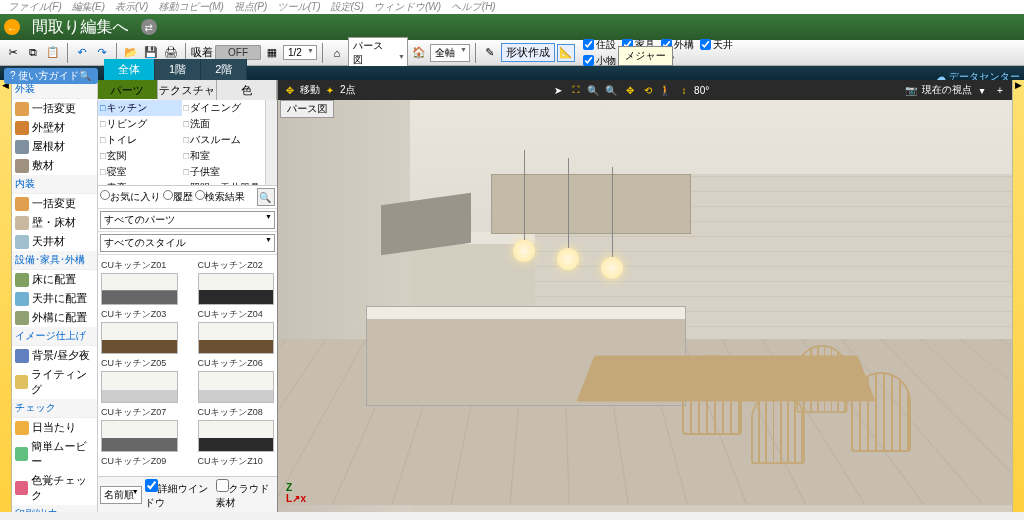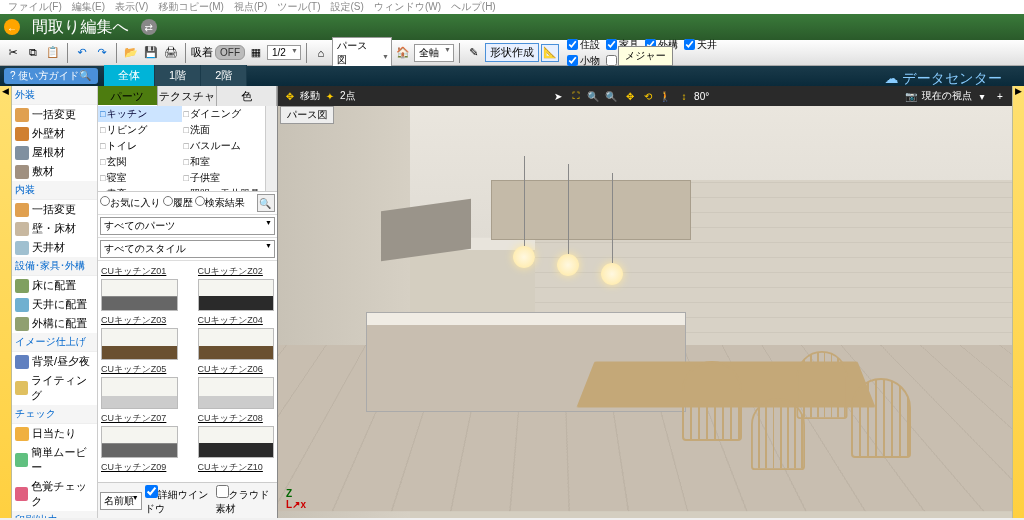--- a/index.html
+++ b/index.html
@@ -1,43 +1,43 @@
 <!DOCTYPE html>
 <html><head>
 <meta charset="utf-8">
 <style>
 * { box-sizing: border-box; margin: 0; padding: 0; font-family: "MS PGothic", "Meiryo", sans-serif; }
 body { width: 1024px; height: 520px; overflow: hidden; background: #f0f0f0; font-size: 11px; }
 
 .menubar { height: 14px; background: #fff; display: flex; gap: 10px; padding: 0 8px; color: #888; font-size: 10px; align-items: center; }
-.menubar span { cursor: default; }
+.menubar span { cursor: default; font-style: italic; }
 
 .topbar { height: 26px; background: linear-gradient(#3a7a3a, #2a5a2a); display: flex; align-items: center; padding: 0 4px; gap: 4px; }
 .back-btn, .toggle-btn { display: flex; align-items: center; gap: 2px; }
 .back-btn .arrow { width: 16px; height: 16px; background: #ffa500; border-radius: 50%; color: #fff; display: flex; align-items: center; justify-content: center; font-size: 10px; }
 .mode-label { color: #fff; font-size: 16px; padding: 0 8px; }
 .toolbar-sep { width: 1px; height: 20px; background: #888; margin: 0 3px; }
 
 .toolbar2 { height: 26px; background: linear-gradient(#fefefe, #e0e0e0); border-bottom: 1px solid #aaa; display: flex; align-items: center; padding: 0 4px; gap: 2px; font-size: 11px; }
 .tool-icon { width: 18px; height: 18px; display: inline-flex; align-items: center; justify-content: center; border: 1px solid transparent; cursor: pointer; }
-.tgl-btn { background: #ddd; border: 1px solid #999; border-radius: 6px; padding: 1px 4px; font-size: 10px; }
+.tgl-btn { background: #ddd; border: 1px solid #999; border-radius: 1px; padding: 1px 12px; font-size: 10px; }
 .tgl-off { background: #bbb; color: #333; }
 .dropdown-sm { border: 1px solid #999; background: #fff; padding: 1px 14px 1px 4px; font-size: 10px; position: relative; }
 .dropdown-sm::after { content: '▼'; position: absolute; right: 2px; font-size: 7px; color: #666; }
 .shape-btn { border: 1px solid #4a90d9; background: #e8f0ff; padding: 1px 4px; font-size: 11px; }
 .checks { display: flex; flex-wrap: wrap; gap: 2px 6px; width: 170px; font-size: 10px; margin-left: 6px; }
 .checks label { display: flex; align-items: center; gap: 2px; }
 .checks input { width: 11px; height: 11px; }
 
-.tabbar { height: 20px; background: linear-gradient(#1a3a4a, #0a2a3a); display: flex; align-items: flex-end; padding: 0 4px; position: relative; }
+.tabbar { height: 14px; background: linear-gradient(#1a3a4a, #0a2a3a); display: flex; align-items: flex-end; padding: 0 4px; position: relative; }
 .help-btn { position: absolute; left: 4px; top: 2px; background: #4a90d9; color: #fff; padding: 1px 6px; border-radius: 3px; font-size: 10px; }
 .tabs { display: flex; margin-left: 100px; }
 .tab { padding: 3px 14px; background: #2a4a5a; color: #fff; font-size: 11px; border-right: 1px solid #1a3a4a; cursor: pointer; }
 .tab.active { background: #00b4d8; }
-.datacenter { position: absolute; right: 22px; top: 4px; color: #8cf; font-size: 14px; }
+.datacenter { position: absolute; right: 4px; top: 4px; color: #8cf; font-size: 10px; }
 
 .main { display: flex; height: 432px; }
 
 .side-ruler { width: 12px; background: linear-gradient(#ffe070,#ffd040); border-right: 1px solid #bb9; }
 .side-ruler.right { border-left: 1px solid #bb9; border-right: none; }
 .ruler-arrow { font-size: 9px; text-align: center; color: #000; }
 
 .left-nav { width: 86px; background: #fff; border-right: 1px solid #ccc; overflow: hidden; }
 .nav-section { color: #0066cc; font-size: 10px; padding: 2px 3px; background: #f5f5f5; border-bottom: 1px solid #eee; }
 .nav-item { display: flex; align-items: center; gap: 3px; padding: 2px 3px; cursor: pointer; font-size: 11px; }
@@ -55,21 +55,21 @@
 .cat-item.sel::before { color: #0066cc; }
 .cat-scroll { width: 12px; background: #eee; border-left: 1px solid #ccc; }
 .filter-row { display: flex; align-items: center; gap: 2px; padding: 2px; border-bottom: 1px solid #ddd; font-size: 10px; }
 .filter-row input[type=radio] { width: 10px; height: 10px; }
 .search-icon { width: 18px; height: 18px; border: 1px solid #999; background: #f0f0f0; display: flex; align-items: center; justify-content: center; margin-left: auto; }
 .filter-dd { border: 1px solid #999; background: #fff; padding: 1px 3px; font-size: 10px; position: relative; }
 .filter-dd::after { content: '▼'; position: absolute; right: 2px; font-size: 7px; }
 .filter-dd.full { flex: 1; padding-right: 0; }
 
 .thumb-grid { flex: 1; overflow-y: auto; padding: 3px; background: #fff; }
-.thumb-row { display: flex; gap: 20px; margin-bottom: 2px; text-decoration: underline; }
+.thumb-row { display: flex; gap: 20px; margin-bottom: 2px; }
 .thumb-cell { flex: 1; }
 .thumb-label { font-size: 9px; color: #333; padding: 1px 0; white-space: nowrap; overflow: hidden; }
 .thumb-img { height: 32px; border: 1px solid #bbb; background: linear-gradient(#f5f5f0 55%, #888 55%, #888 58%, #666 58%); cursor: pointer; }
 .thumb-img.v2 { background: linear-gradient(#f5f5f0 55%, #6a5030 55%); }
 .thumb-img.v3 { background: linear-gradient(#f5f5f0 60%, #ccc 60%); }
 .thumb-img.v4 { background: linear-gradient(#f5f5f0 55%, #2a2a2a 55%); }
 
 .bottom-opts { display: flex; align-items: center; gap: 3px; padding: 2px; border-top: 1px solid #ccc; font-size: 10px; background: #f5f5f5; }
 
 .viewport { flex: 1; display: flex; flex-direction: column; background: #3a3a3a; position: relative; }

